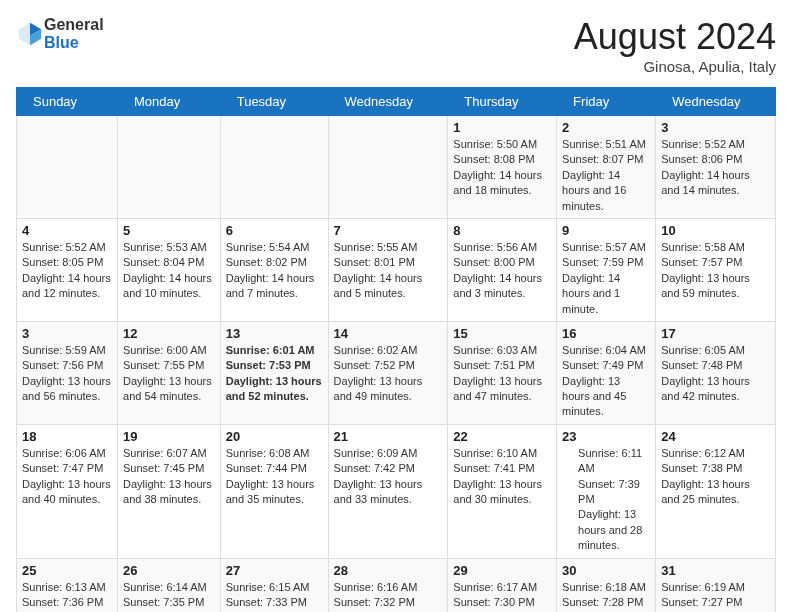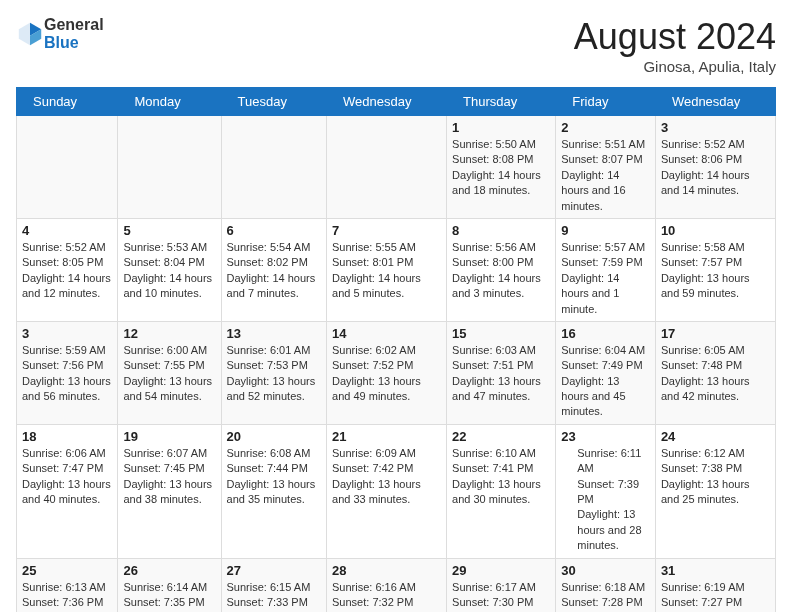--- a/index.html
+++ b/index.html
@@ -206,21 +206,21 @@
 Daylight: 13 hours and 56 minutes.</div>
         </td>
         <td>
           <span class="day-number">12</span>
           <div class="day-info" style="white-space: pre-line;">Sunrise: 6:00 AM
 Sunset: 7:55 PM
 Daylight: 13 hours and 54 minutes.</div>
         </td>
         <td>
           <span class="day-number">13</span>
-          <div class="day-info" style="white-space: pre-line;">Sunrise: 6:01 AM
+          <div class="day-info" style="white-space: pre-line; font-weight: bold;">Sunrise: 6:01 AM
 Sunset: 7:53 PM
 Daylight: 13 hours and 52 minutes.</div>
         </td>
         <td>
           <span class="day-number">14</span>
           <div class="day-info" style="white-space: pre-line;">Sunrise: 6:02 AM
 Sunset: 7:52 PM
 Daylight: 13 hours and 49 minutes.</div>
         </td>
         <td>

